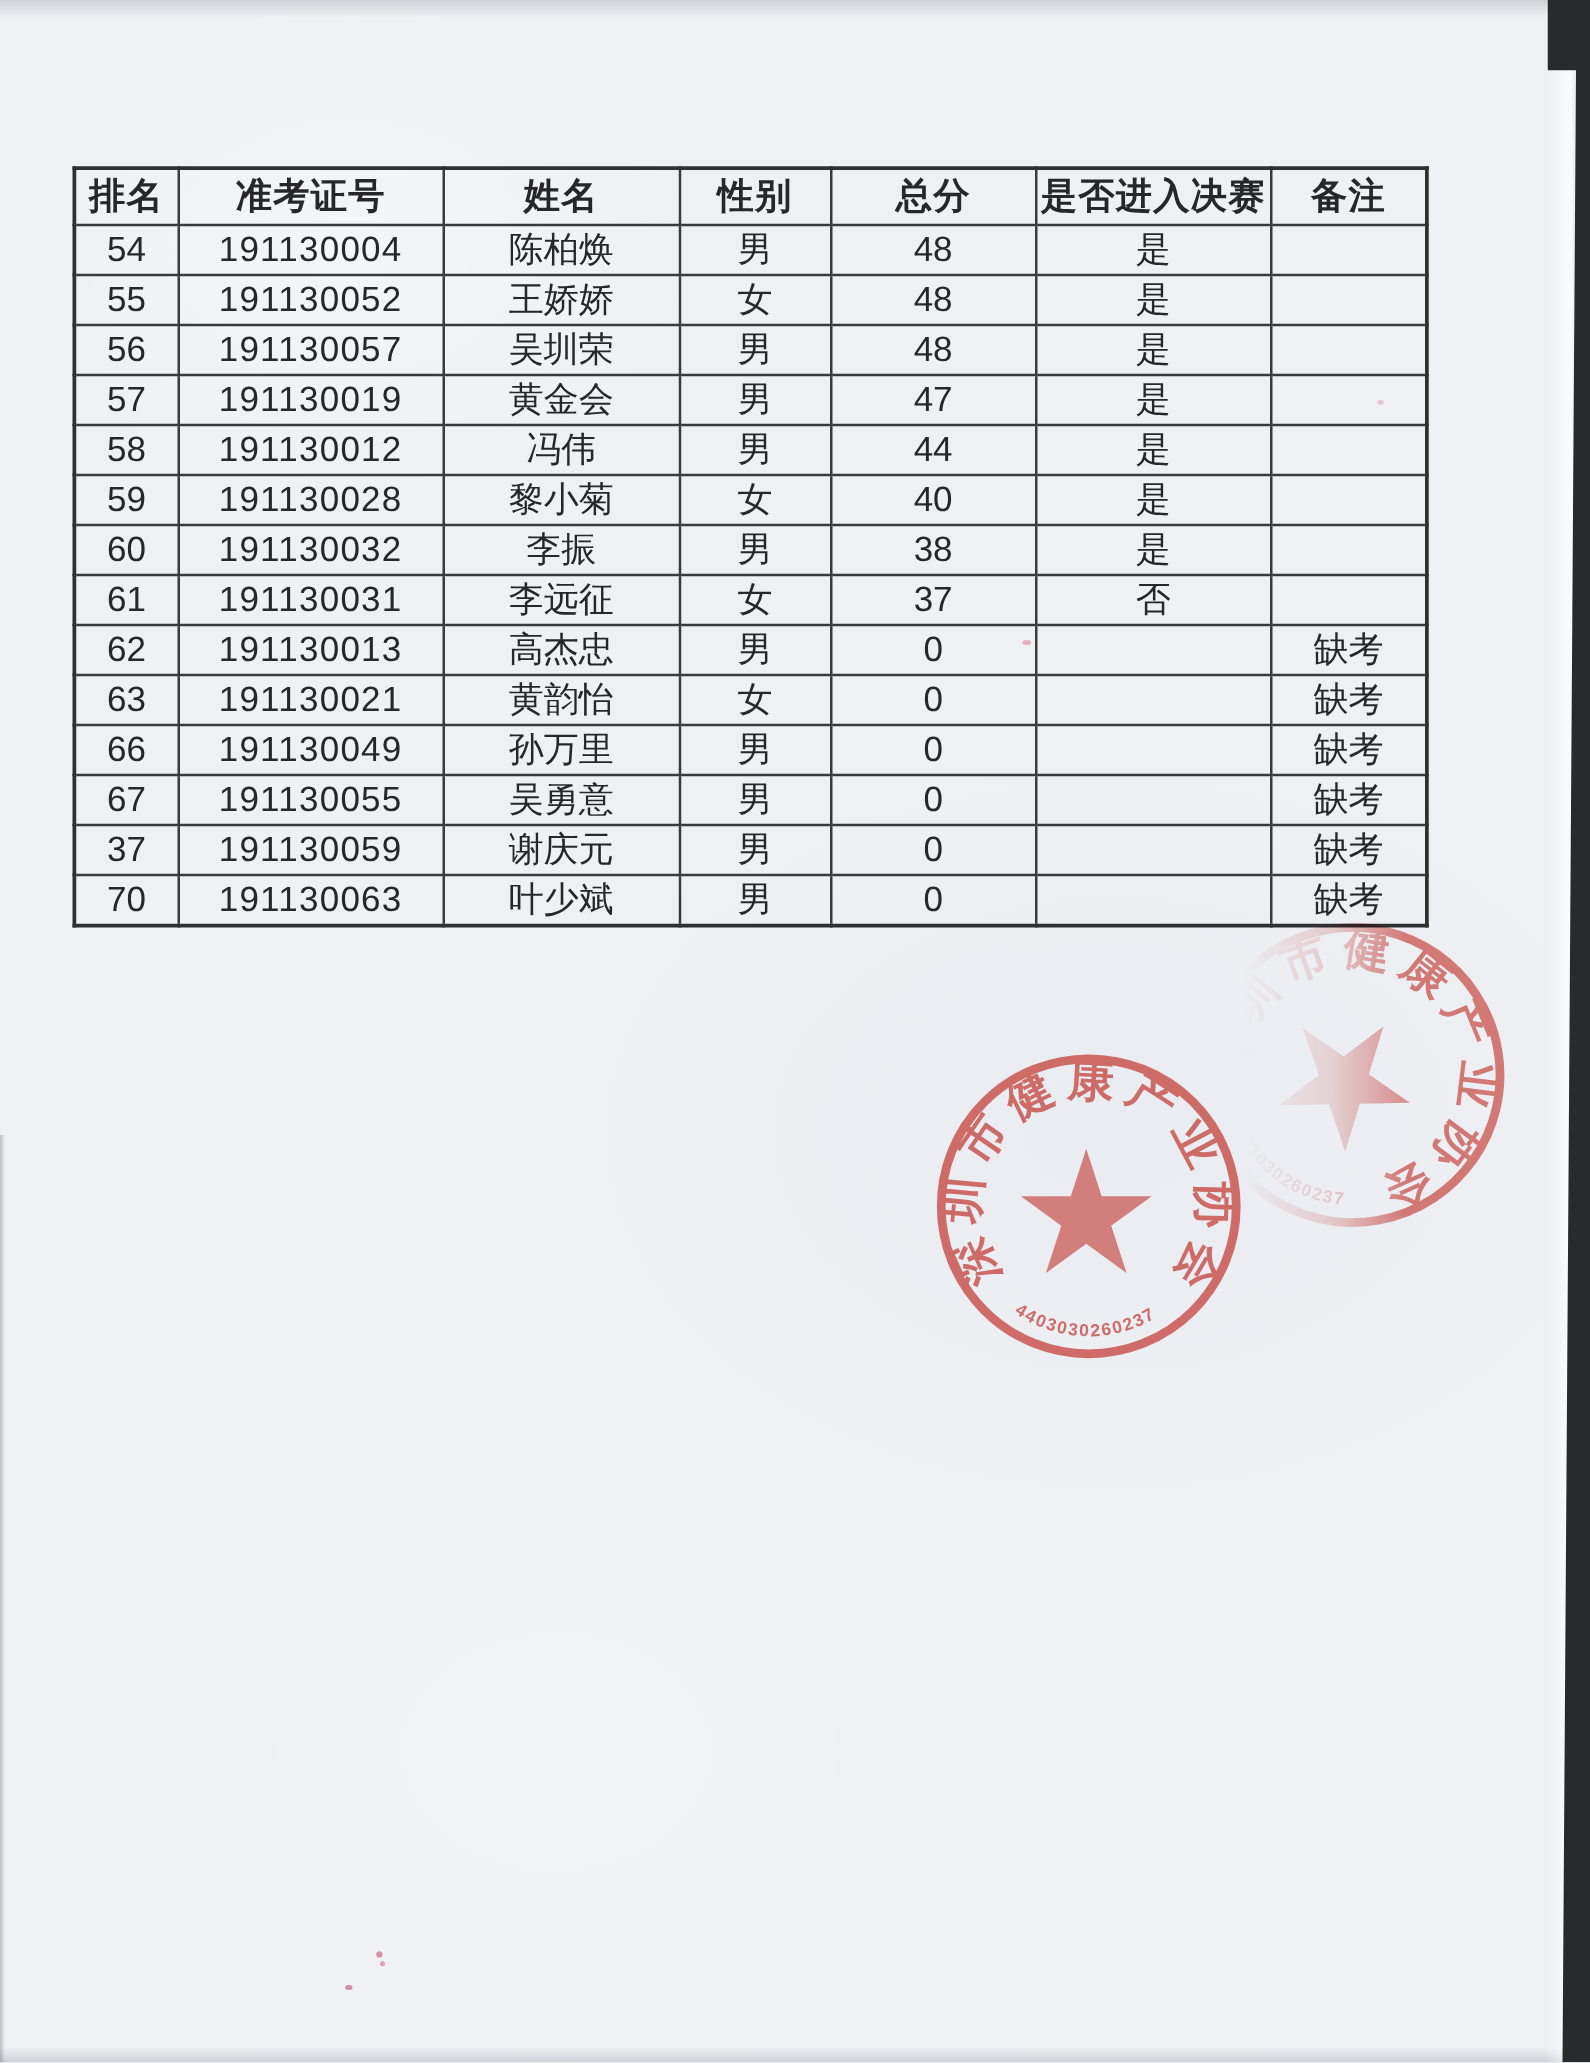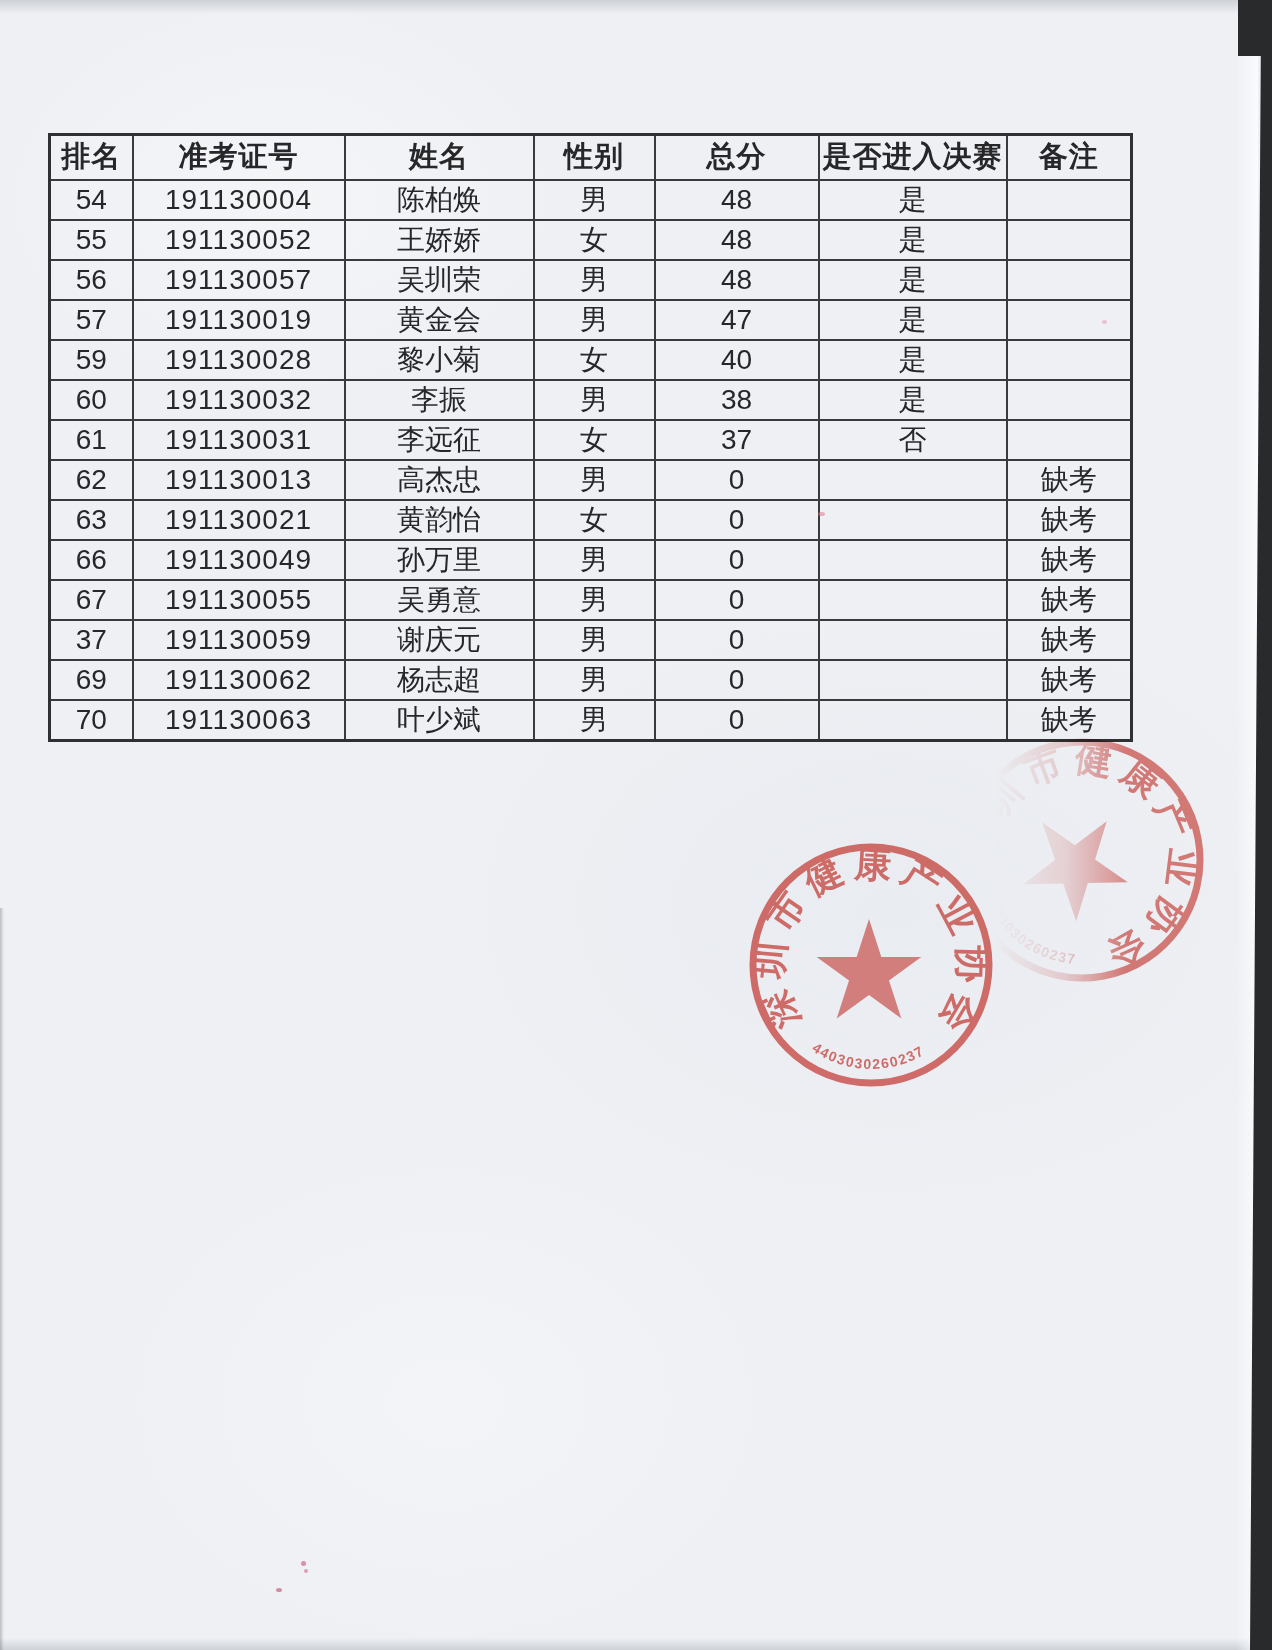--- a/index.html
+++ b/index.html
@@ -21,21 +21,21 @@
   .bottom-shade{position:absolute;bottom:0;left:0;right:0;height:12px;
     background:linear-gradient(to top, rgba(120,126,134,0.28), rgba(120,126,134,0));}
   .left-shade{position:absolute;left:0;top:55%;bottom:0;width:4px;
     background:linear-gradient(to right, rgba(90,94,100,0.35), rgba(90,94,100,0));}
   .edge-highlight{position:absolute;top:0;bottom:0;right:14px;width:22px;
     background:linear-gradient(to right, rgba(255,255,255,0), rgba(252,253,255,0.85));}
   .scan-edge{position:absolute;top:0;bottom:0;right:0;width:40px;background:#292a2c;
     clip-path:polygon(15% 0%,100% 0%,100% 100%,45% 100%,72% 3.4%,15% 3.4%);}
 
   table.results{
-    position:absolute;left:48px;top:133px;width:1082px;
+    position:absolute;left:58px;top:133px;width:1082px;
     border-collapse:collapse;table-layout:fixed;
     border:3px solid #303032;
     padding-left:16px;
   }
   .results th,.results td{
     border:2.5px solid #3a3a3c;
     text-align:center;vertical-align:middle;
     color:#27272a;padding:0;overflow:hidden;white-space:nowrap;
   }
   .results thead tr{height:45px;}
@@ -109,20 +109,29 @@
       <tr>
     <td class="cell-rank">57</td>
     <td class="cell-exam-id">191130019</td>
     <td class="cell-name">黄金会</td>
     <td class="cell-gender">男</td>
     <td class="cell-score">47</td>
     <td class="cell-finalist">是</td>
     <td class="cell-note"></td>
   </tr>
       <tr>
+    <td class="cell-rank">58</td>
+    <td class="cell-exam-id">191130012</td>
+    <td class="cell-name">冯伟</td>
+    <td class="cell-gender">男</td>
+    <td class="cell-score">44</td>
+    <td class="cell-finalist">是</td>
+    <td class="cell-note"></td>
+  </tr>
+      <tr>
     <td class="cell-rank">59</td>
     <td class="cell-exam-id">191130028</td>
     <td class="cell-name">黎小菊</td>
     <td class="cell-gender">女</td>
     <td class="cell-score">40</td>
     <td class="cell-finalist">是</td>
     <td class="cell-note"></td>
   </tr>
       <tr>
     <td class="cell-rank">60</td>
@@ -175,29 +184,20 @@
     <td class="cell-name">吴勇意</td>
     <td class="cell-gender">男</td>
     <td class="cell-score">0</td>
     <td class="cell-finalist"></td>
     <td class="cell-note">缺考</td>
   </tr>
       <tr>
     <td class="cell-rank">37</td>
     <td class="cell-exam-id">191130059</td>
     <td class="cell-name">谢庆元</td>
-    <td class="cell-gender">男</td>
-    <td class="cell-score">0</td>
-    <td class="cell-finalist"></td>
-    <td class="cell-note">缺考</td>
-  </tr>
-      <tr>
-    <td class="cell-rank">69</td>
-    <td class="cell-exam-id">191130062</td>
-    <td class="cell-name">杨志超</td>
     <td class="cell-gender">男</td>
     <td class="cell-score">0</td>
     <td class="cell-finalist"></td>
     <td class="cell-note">缺考</td>
   </tr>
       <tr>
     <td class="cell-rank">70</td>
     <td class="cell-exam-id">191130063</td>
     <td class="cell-name">叶少斌</td>
     <td class="cell-gender">男</td>

